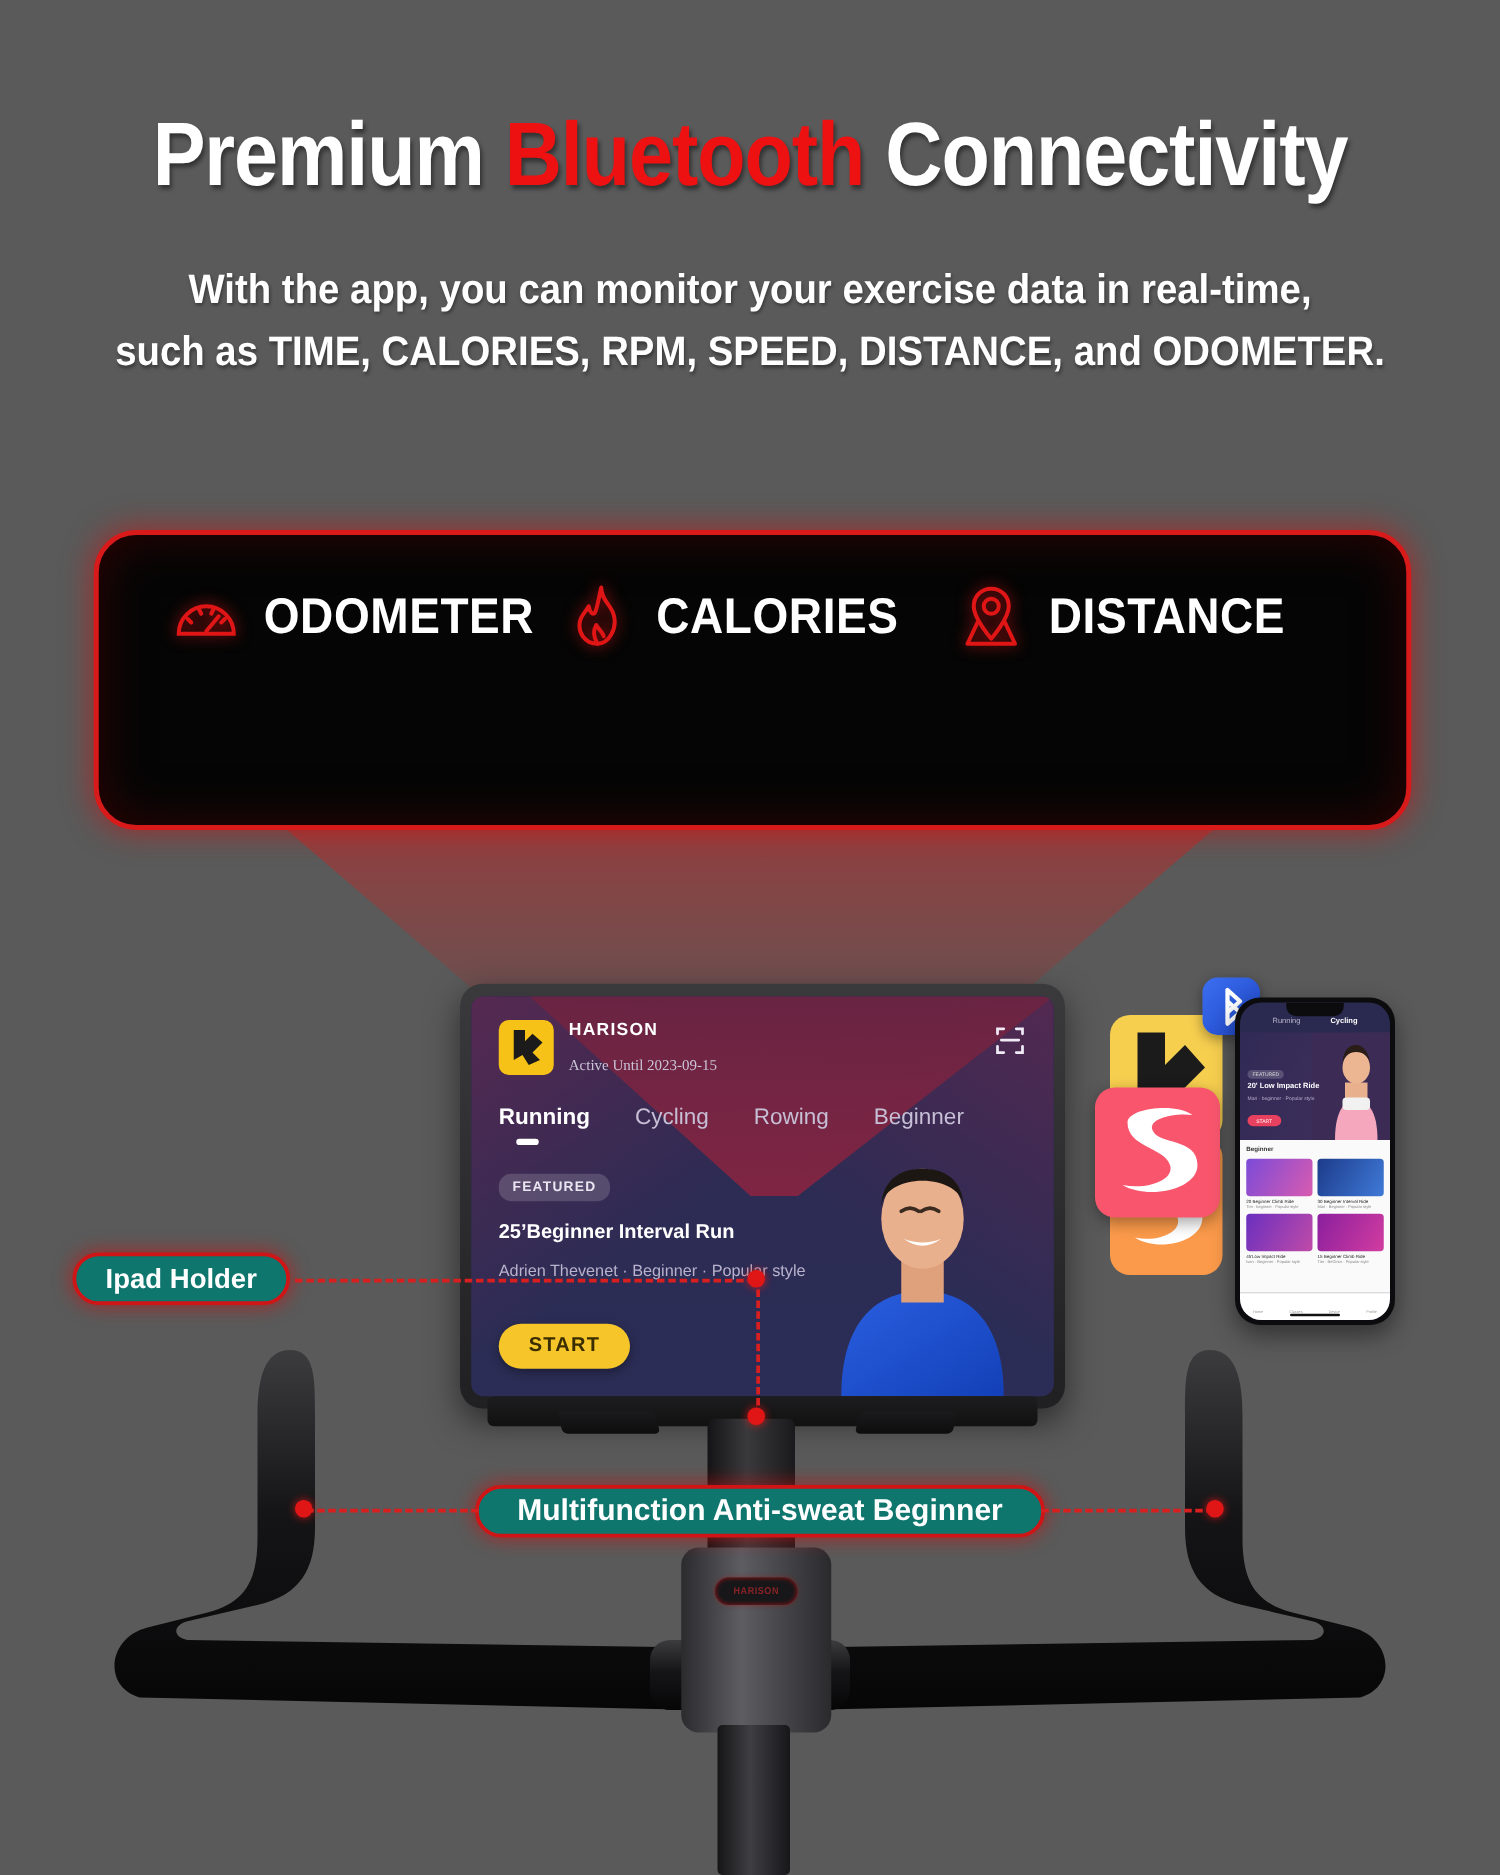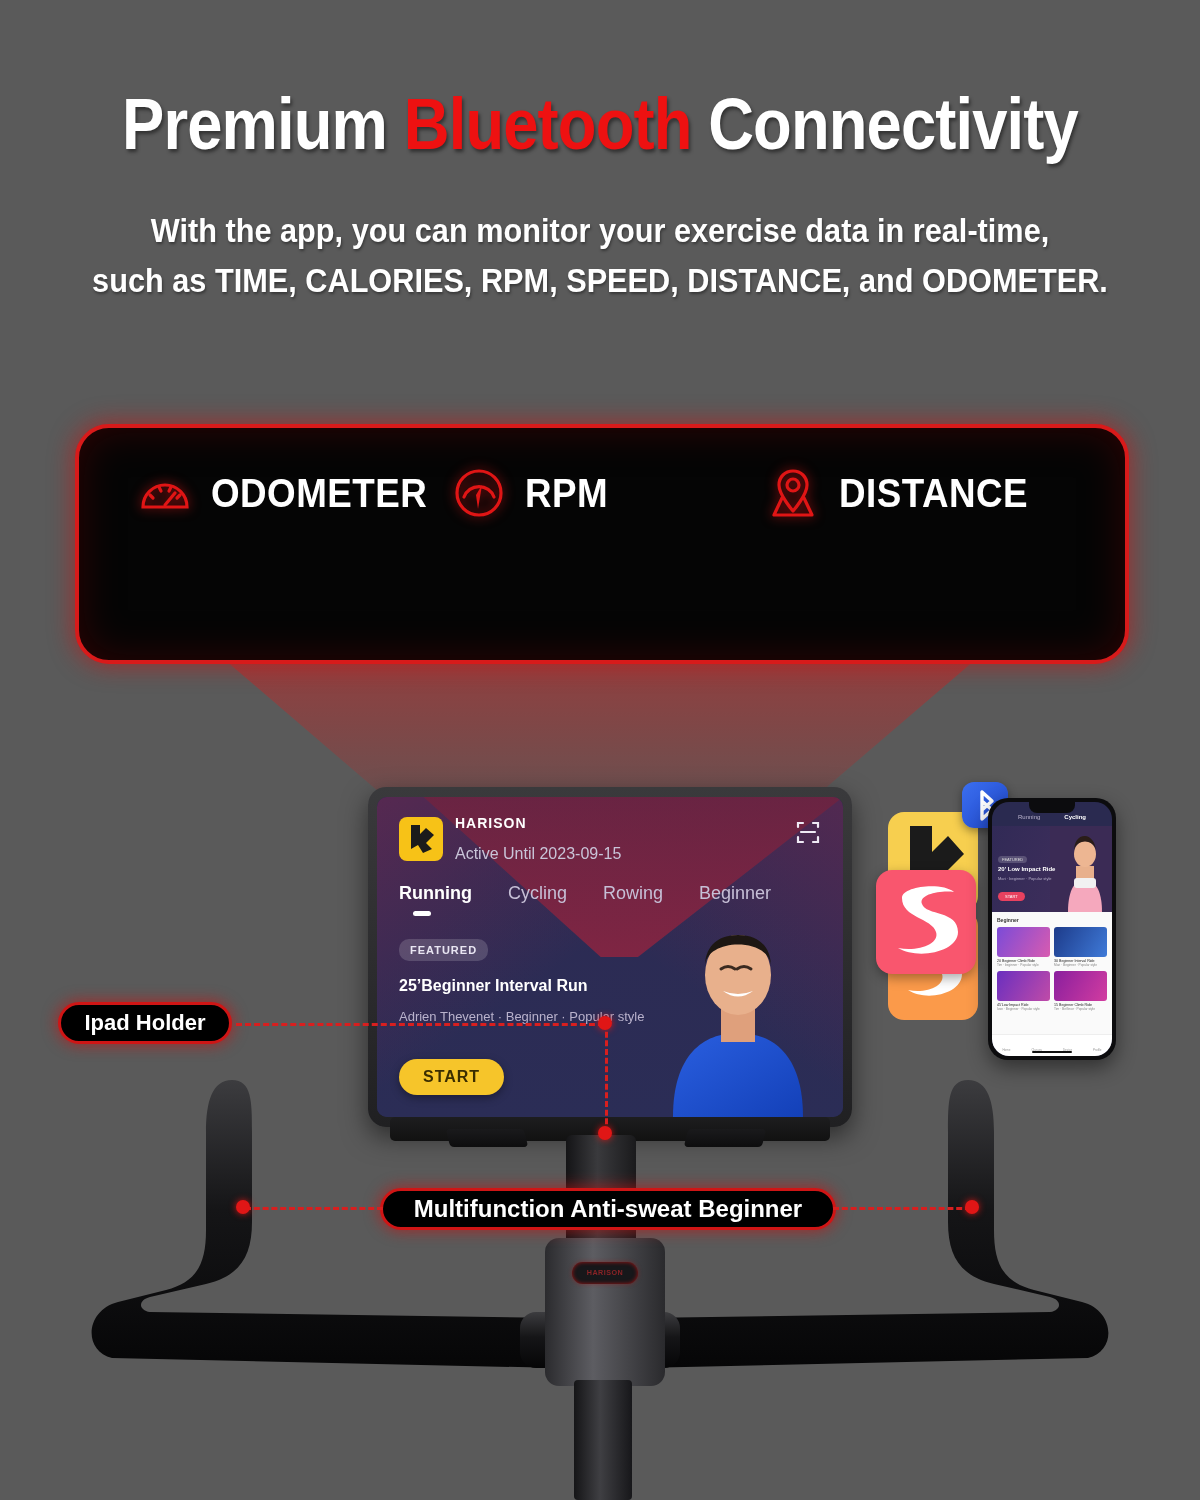--- a/index.html
+++ b/index.html
@@ -92,21 +92,21 @@
     clip-path:polygon(26% 0%, 100% 0%, 100% 0%, 56% 100%, 48% 100%, 10% 0%);
     opacity:.85;
   }
   .app-head { position:absolute; left:22px; top:18px; display:flex; align-items:center; gap:12px; }
   .logo-tile {
     width:44px; height:44px; border-radius:8px; background:#f7c217;
     position:relative; overflow:hidden; flex:0 0 44px;
   }
   .logo-tile svg { position:absolute; inset:0; }
   .brand-name { color:#fff; font-size:14px; font-weight:700; letter-spacing:1px; }
-  .brand-sub { color:#c9c4d8; font-size:16px; margin-top:14px; }
+  .brand-sub { color:#c9c4d8; font-size:12px; margin-top:14px;font-family:Liberation Serif, serif; }
   .scan-icon { position:absolute; right:22px; top:22px; width:26px; height:26px; }
 
   .tabs { position:absolute; left:22px; top:86px; width:400px; display:flex; gap:36px; }
   .tab { color:#c6bfd6; font-size:18px; position:relative; white-space:nowrap; }
   .tab.active { color:#fff; font-weight:700; }
   .tab.active::after {
     content:""; position:absolute; left:14px; bottom:-12px;
     width:18px; height:5px; border-radius:3px; background:#fff;
   }
 
@@ -169,21 +169,21 @@
   }
   .seat-post {
     position:absolute; left:574px; top:1380px; width:58px; height:120px;
     background:linear-gradient(to right,#151517,#3f3f43 45%,#17171a);
     border-radius:4px;
   }
 
   
   .callout {
     position:absolute;
-    background:#000000;
+    background:#0f766e;
     border:3px solid #cf1515;
     border-radius:26px;
     color:#fff; font-weight:700;
     box-shadow:0 0 14px 2px rgba(200,20,20,.6);
     display:flex; align-items:center; justify-content:center;
     white-space:nowrap;
   }
   .callout-ipad { left:58px; top:1002px; width:174px; height:42px; font-size:22px; }
   .callout-handle { left:380px; top:1188px; width:456px; height:42px; font-size:24px; }
 
@@ -271,31 +271,30 @@
     <span class="ficon">
       <svg viewBox="0 0 56 56" fill="none" stroke="#e01515" stroke-width="3.2" stroke-linecap="round">
         <path d="M6 42 A22 22 0 0 1 50 42 Z"></path>
         <path d="M13 30 L16 33 M22 22 L24 26 M34 22 L32 26 M43 30 L40 33"></path>
         <path d="M28 40 L38 28"></path>
       </svg>
     </span>
     <span class="flabel">ODOMETER</span>
   </div>
 
-
   <div class="feature">
     <span class="ficon">
-      <svg viewBox="0 0 56 56" fill="none" stroke="#e01515" stroke-width="3.2" stroke-linecap="round">
-        <circle cx="28" cy="28" r="22"></circle>
-        <path d="M13 32 A16 16 0 0 1 43 32"></path>
-        <path d="M31 20 L27 44 L25 30 Z" fill="#e01515" stroke="none"></path>
+      <svg viewBox="0 0 56 56" fill="none" stroke="#e01515" stroke-width="3.2" stroke-linejoin="round" stroke-linecap="round">
+        <path d="M30 5 C30 15 38 19 40 27 C43 38 36 50 27 50 C17 50 11 41 13 32 C14 27 18 24 20 20 C21 26 24 27 25 25 C27 21 28 13 30 5 Z"></path>
+        <path d="M27 50 C24 45 23 40 26 35 C28 39 31 40 32 44"></path>
       </svg>
     </span>
-    <span class="flabel">RPM</span>
-  </div>
+    <span class="flabel">CALORIES</span>
+  </div>
+
 
   <div class="feature">
     <span class="ficon">
       <svg viewBox="0 0 56 56" fill="none" stroke="#e01515" stroke-width="3.2" stroke-linecap="round" stroke-linejoin="round">
         <path d="M28 6 C20 6 14 12 14 20 C14 30 28 46 28 46 C28 46 42 30 42 20 C42 12 36 6 28 6 Z"></path>
         <circle cx="28" cy="20" r="6"></circle>
         <path d="M17 33 L9 50 L47 50 L39 33"></path>
       </svg>
     </span>
     <span class="flabel">DISTANCE</span>

